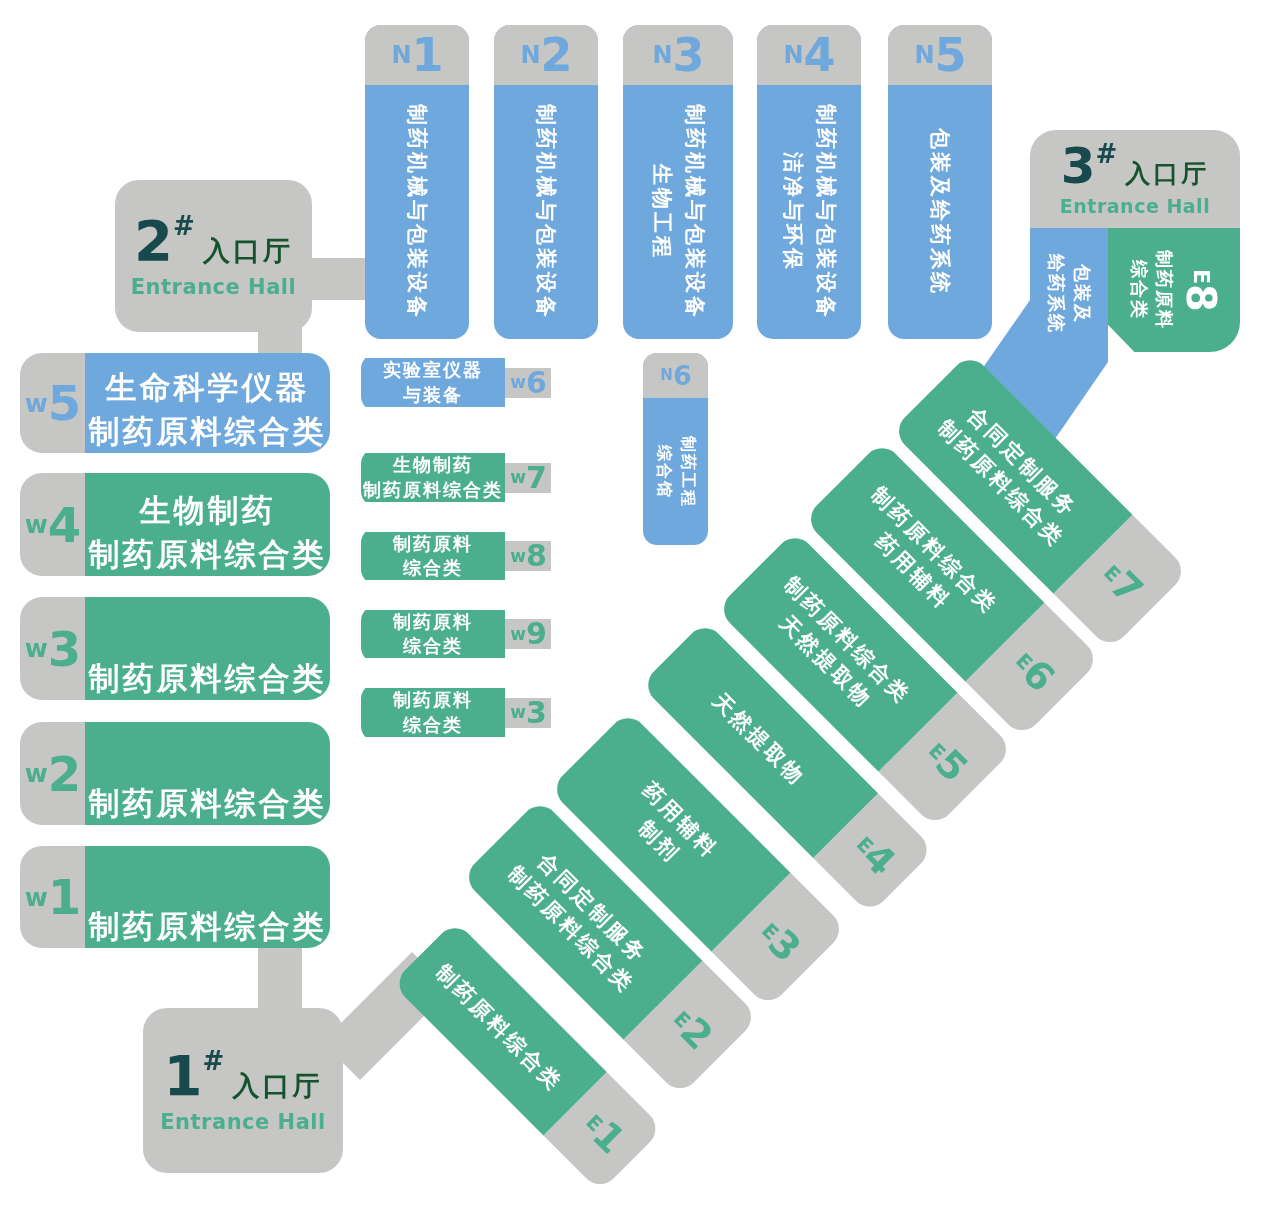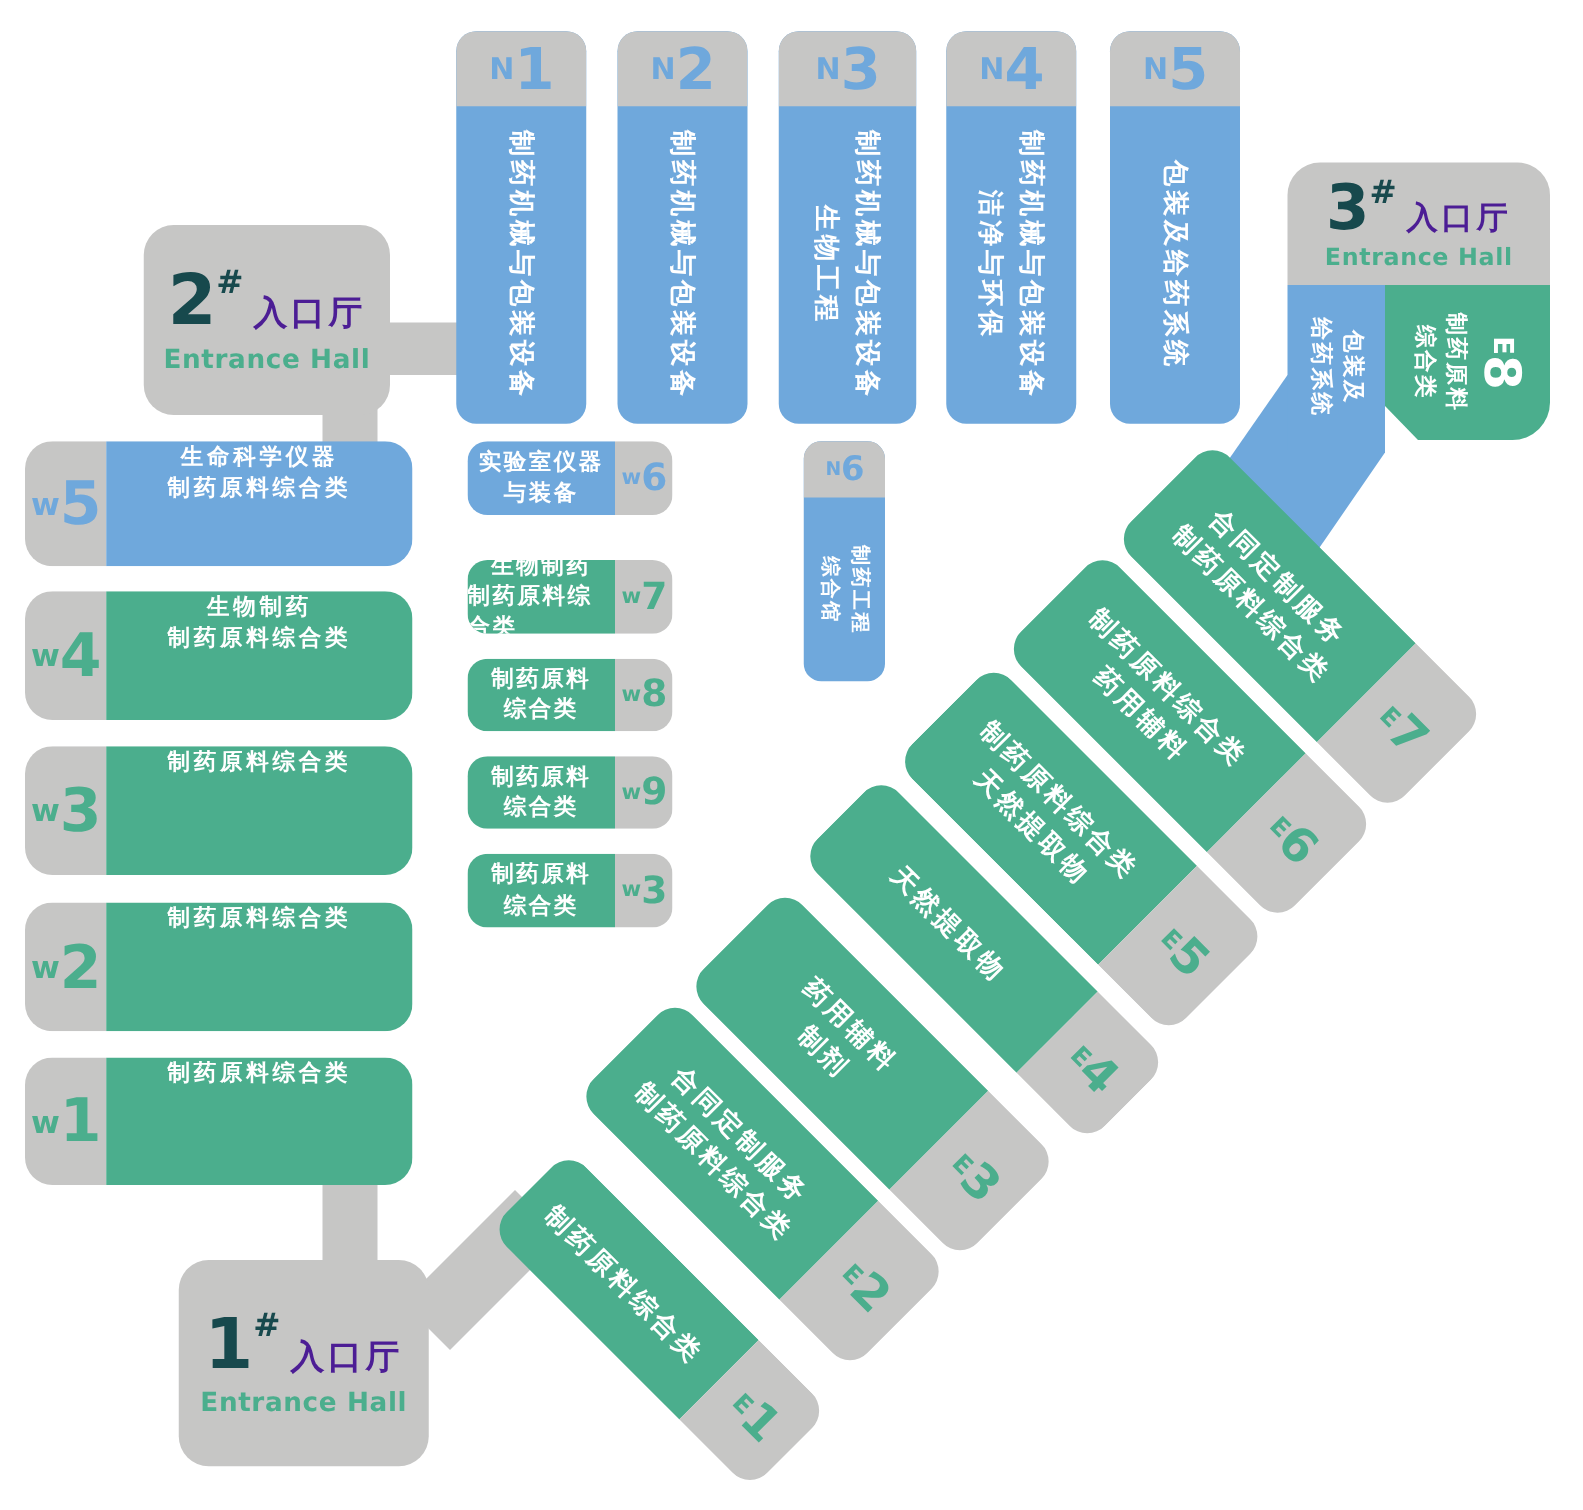--- a/index.html
+++ b/index.html
@@ -22,27 +22,27 @@
   .nhall-sm{position:absolute;left:643px;top:353px;width:65px;height:192px;border-radius:14px;
             overflow:hidden;display:flex;flex-direction:column;background:#6FA8DC;}
   .nhall-sm .nhead{height:45px;}
   .nhall-sm .tag .lt{font-size:15px;} .nhall-sm .tag .nm{font-size:27px;}
   .nhall-sm .rot{font-size:16px;letter-spacing:2px;line-height:1.5;}
 
   
   .whall{position:absolute;left:20px;width:310px;border-radius:22px;overflow:hidden;display:flex;}
   .wtag{width:65px;background:#C6C6C5;display:flex;align-items:center;justify-content:center;}
   .wtag .lt{font-size:25px;} .wtag .nm{font-size:48px;}
-  .wbody{flex:1;display:flex;flex-direction:column;align-items:center;justify-content:flex-start;
-         color:#fff;font-size:18px;letter-spacing:3px;line-height:1.4;}
+  .wbody{flex:1;display:flex;flex-direction:column;align-items:center;justify-content:flex-end;
+         color:#fff;font-size:31px;letter-spacing:3px;line-height:1.4;}
   .blue .wbody{background:#6FA8DC;} .blue .wtag{color:#6FA8DC;}
   .green .wbody{background:#4BAE8D;} .green .wtag{color:#4BAE8D;}
 
   
-  .wsmall{position:absolute;left:374px;width:164px;border-radius:16px;overflow:hidden;display:flex;}
+  .wsmall{position:absolute;left:361px;width:190px;border-radius:16px;overflow:hidden;display:flex;align-items:center;}
   .wsbody{flex:1;display:flex;flex-direction:column;align-items:center;justify-content:center;
           color:#fff;font-size:18px;letter-spacing:2px;line-height:1.35;}
   .wstag{width:46px;background:#C6C6C5;display:flex;align-items:baseline;justify-content:center;
          padding-top:0;align-items:center;}
   .wstag .lt{font-size:17px;} .wstag .nm{font-size:30px;}
   .wsmall.blue .wsbody{background:#6FA8DC;} .wsmall.blue .wstag{color:#6FA8DC;}
   .wsmall.green .wsbody{background:#4BAE8D;} .wsmall.green .wstag{color:#4BAE8D;}
 
   
   .ebar{position:absolute;display:flex;border-radius:20px;overflow:hidden;
@@ -52,21 +52,21 @@
   .etag{width:80px;background:#C6C6C5;color:#4BAE8D;display:flex;align-items:baseline;
         justify-content:center;align-items:center;}
   .etag .lt{font-size:20px;} .etag .nm{font-size:38px;}
 
   
   .entr{position:absolute;background:#C6C6C5;border-radius:24px;display:flex;flex-direction:column;
         align-items:center;justify-content:center;}
   .etitle{display:flex;align-items:flex-start;line-height:1;}
   .enum{font-size:56px;color:#17494D;}
   .ehash{font-size:26px;color:#17494D;margin-top:0px;}
-  .ecn{font-size:27px;color:#4c1d95;margin-top:24px;margin-left:8px;letter-spacing:3px;}
+  .ecn{font-size:27px;color:#14532d;margin-top:24px;margin-left:8px;letter-spacing:3px;}
   .een{font-size:21px;color:#4BAE8D;margin-top:6px;letter-spacing:0.5px;}
 
   
   .hall3-gray{position:absolute;left:1030px;top:130px;width:210px;height:98px;background:#C6C6C5;
               border-radius:26px 26px 0 0;display:flex;flex-direction:column;align-items:center;justify-content:center;}
   .hall3-gray .enum{font-size:50px;} .hall3-gray .ecn{font-size:25px;margin-top:20px;}
   .hall3-gray .een{font-size:19px;margin-top:4px;}
   .bstrip{position:absolute;left:1030px;top:228px;width:78px;height:132px;background:#6FA8DC;color:#fff;}
   .bstrip .rot{font-size:18px;letter-spacing:2px;line-height:1.45;}
   .e8box{position:absolute;left:1108px;top:228px;width:132px;height:124px;background:#4BAE8D;color:#fff;

